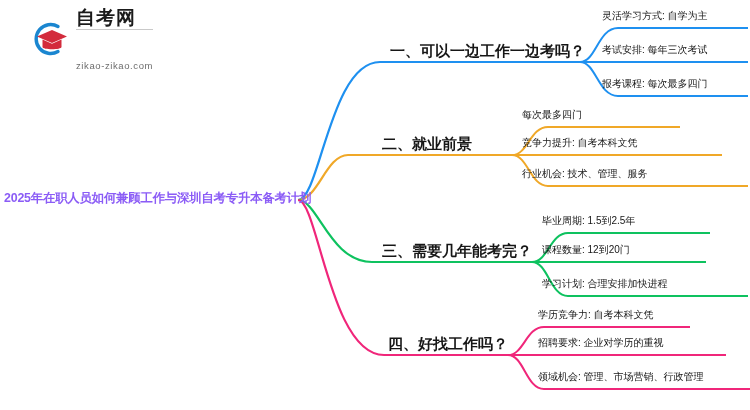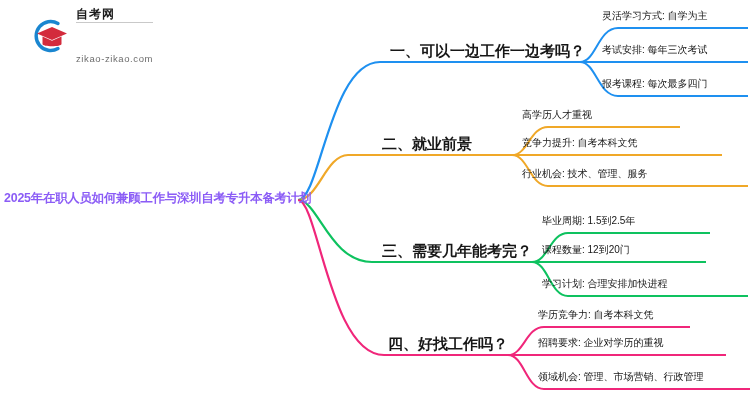--- a/index.html
+++ b/index.html
@@ -27,21 +27,21 @@
     position: absolute;
     left: 28px;
     top: 8px;
     display: flex;
     align-items: center;
     gap: 6px;
   }
   .logo-mark { width: 42px; height: 40px; display: block; }
   .logo-texts { display: flex; flex-direction: column; line-height: 1; }
   .logo-name {
-    font-size: 12px;
+    font-size: 19px;
     font-weight: bold;
     color: #1b1b1b;
     letter-spacing: 1px;
     padding-bottom: 2px;
     border-bottom: 1px solid #c9c9c9;
   }
   .logo-url {
     font-size: 9.5px;
     color: #6d6d6d;
     letter-spacing: 0.6px;
@@ -136,21 +136,21 @@
   </div>
 
   <div class="root-node">2025年在职人员如何兼顾工作与深圳自考专升本备考计划</div>
 
   <div class="branch-label" style="left:390px; top:42px;">一、可以一边工作一边考吗？</div>
   <div class="leaf" style="left:602px; top:9px;">灵活学习方式: 自学为主</div>
   <div class="leaf" style="left:602px; top:77px;">报考课程: 每次最多四门</div>
   <div class="leaf" style="left:602px; top:43px;">考试安排: 每年三次考试</div>
 
   <div class="branch-label" style="left:382px; top:135px;">二、就业前景</div>
-  <div class="leaf" style="left:522px; top:108px;">高学历人才重视</div>
+  <div class="leaf" style="left:522px; top:108px;">每次最多四门</div>
   <div class="leaf" style="left:522px; top:136px;">竞争力提升: 自考本科文凭</div>
   <div class="leaf" style="left:522px; top:167px;">行业机会: 技术、管理、服务</div>
 
   <div class="branch-label" style="left:382px; top:242px;">三、需要几年能考完？</div>
   <div class="leaf" style="left:542px; top:214px;">毕业周期: 1.5到2.5年</div>
   <div class="leaf" style="left:542px; top:243px;">课程数量: 12到20门</div>
   <div class="leaf" style="left:542px; top:277px;">学习计划: 合理安排加快进程</div>
 
   <div class="branch-label" style="left:388px; top:335px;">四、好找工作吗？</div>
   <div class="leaf" style="left:538px; top:308px;">学历竞争力: 自考本科文凭</div>

